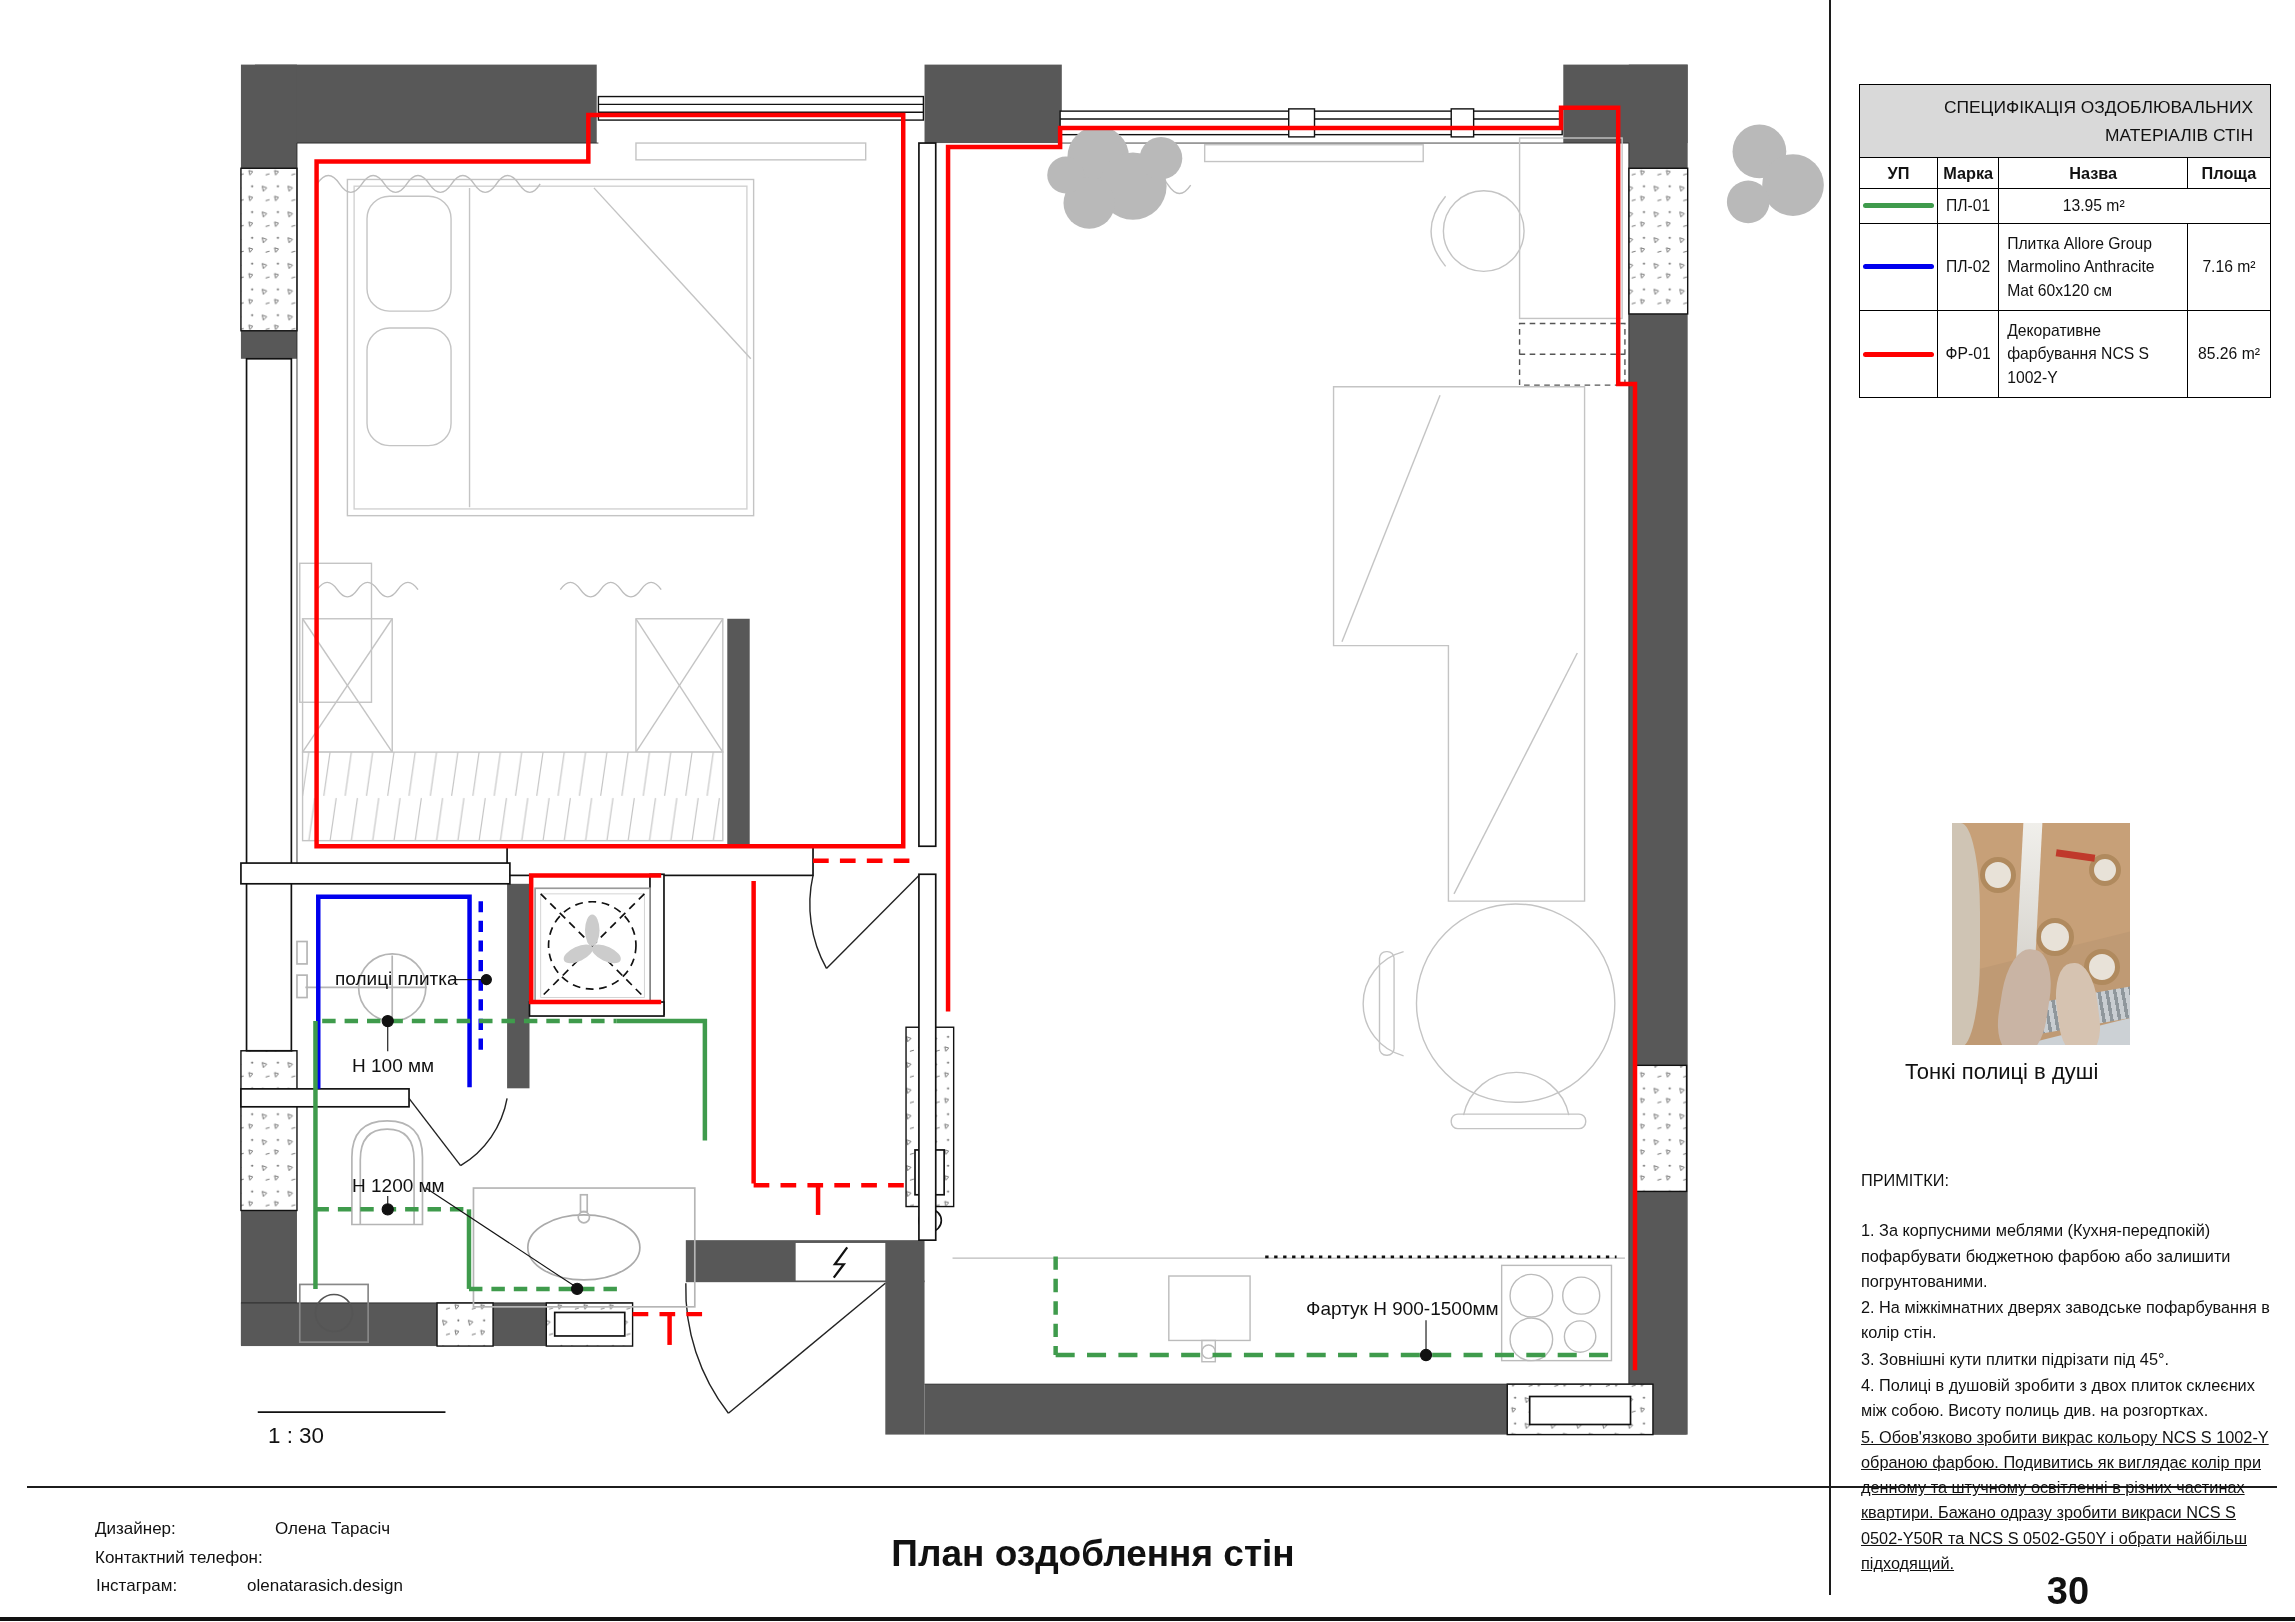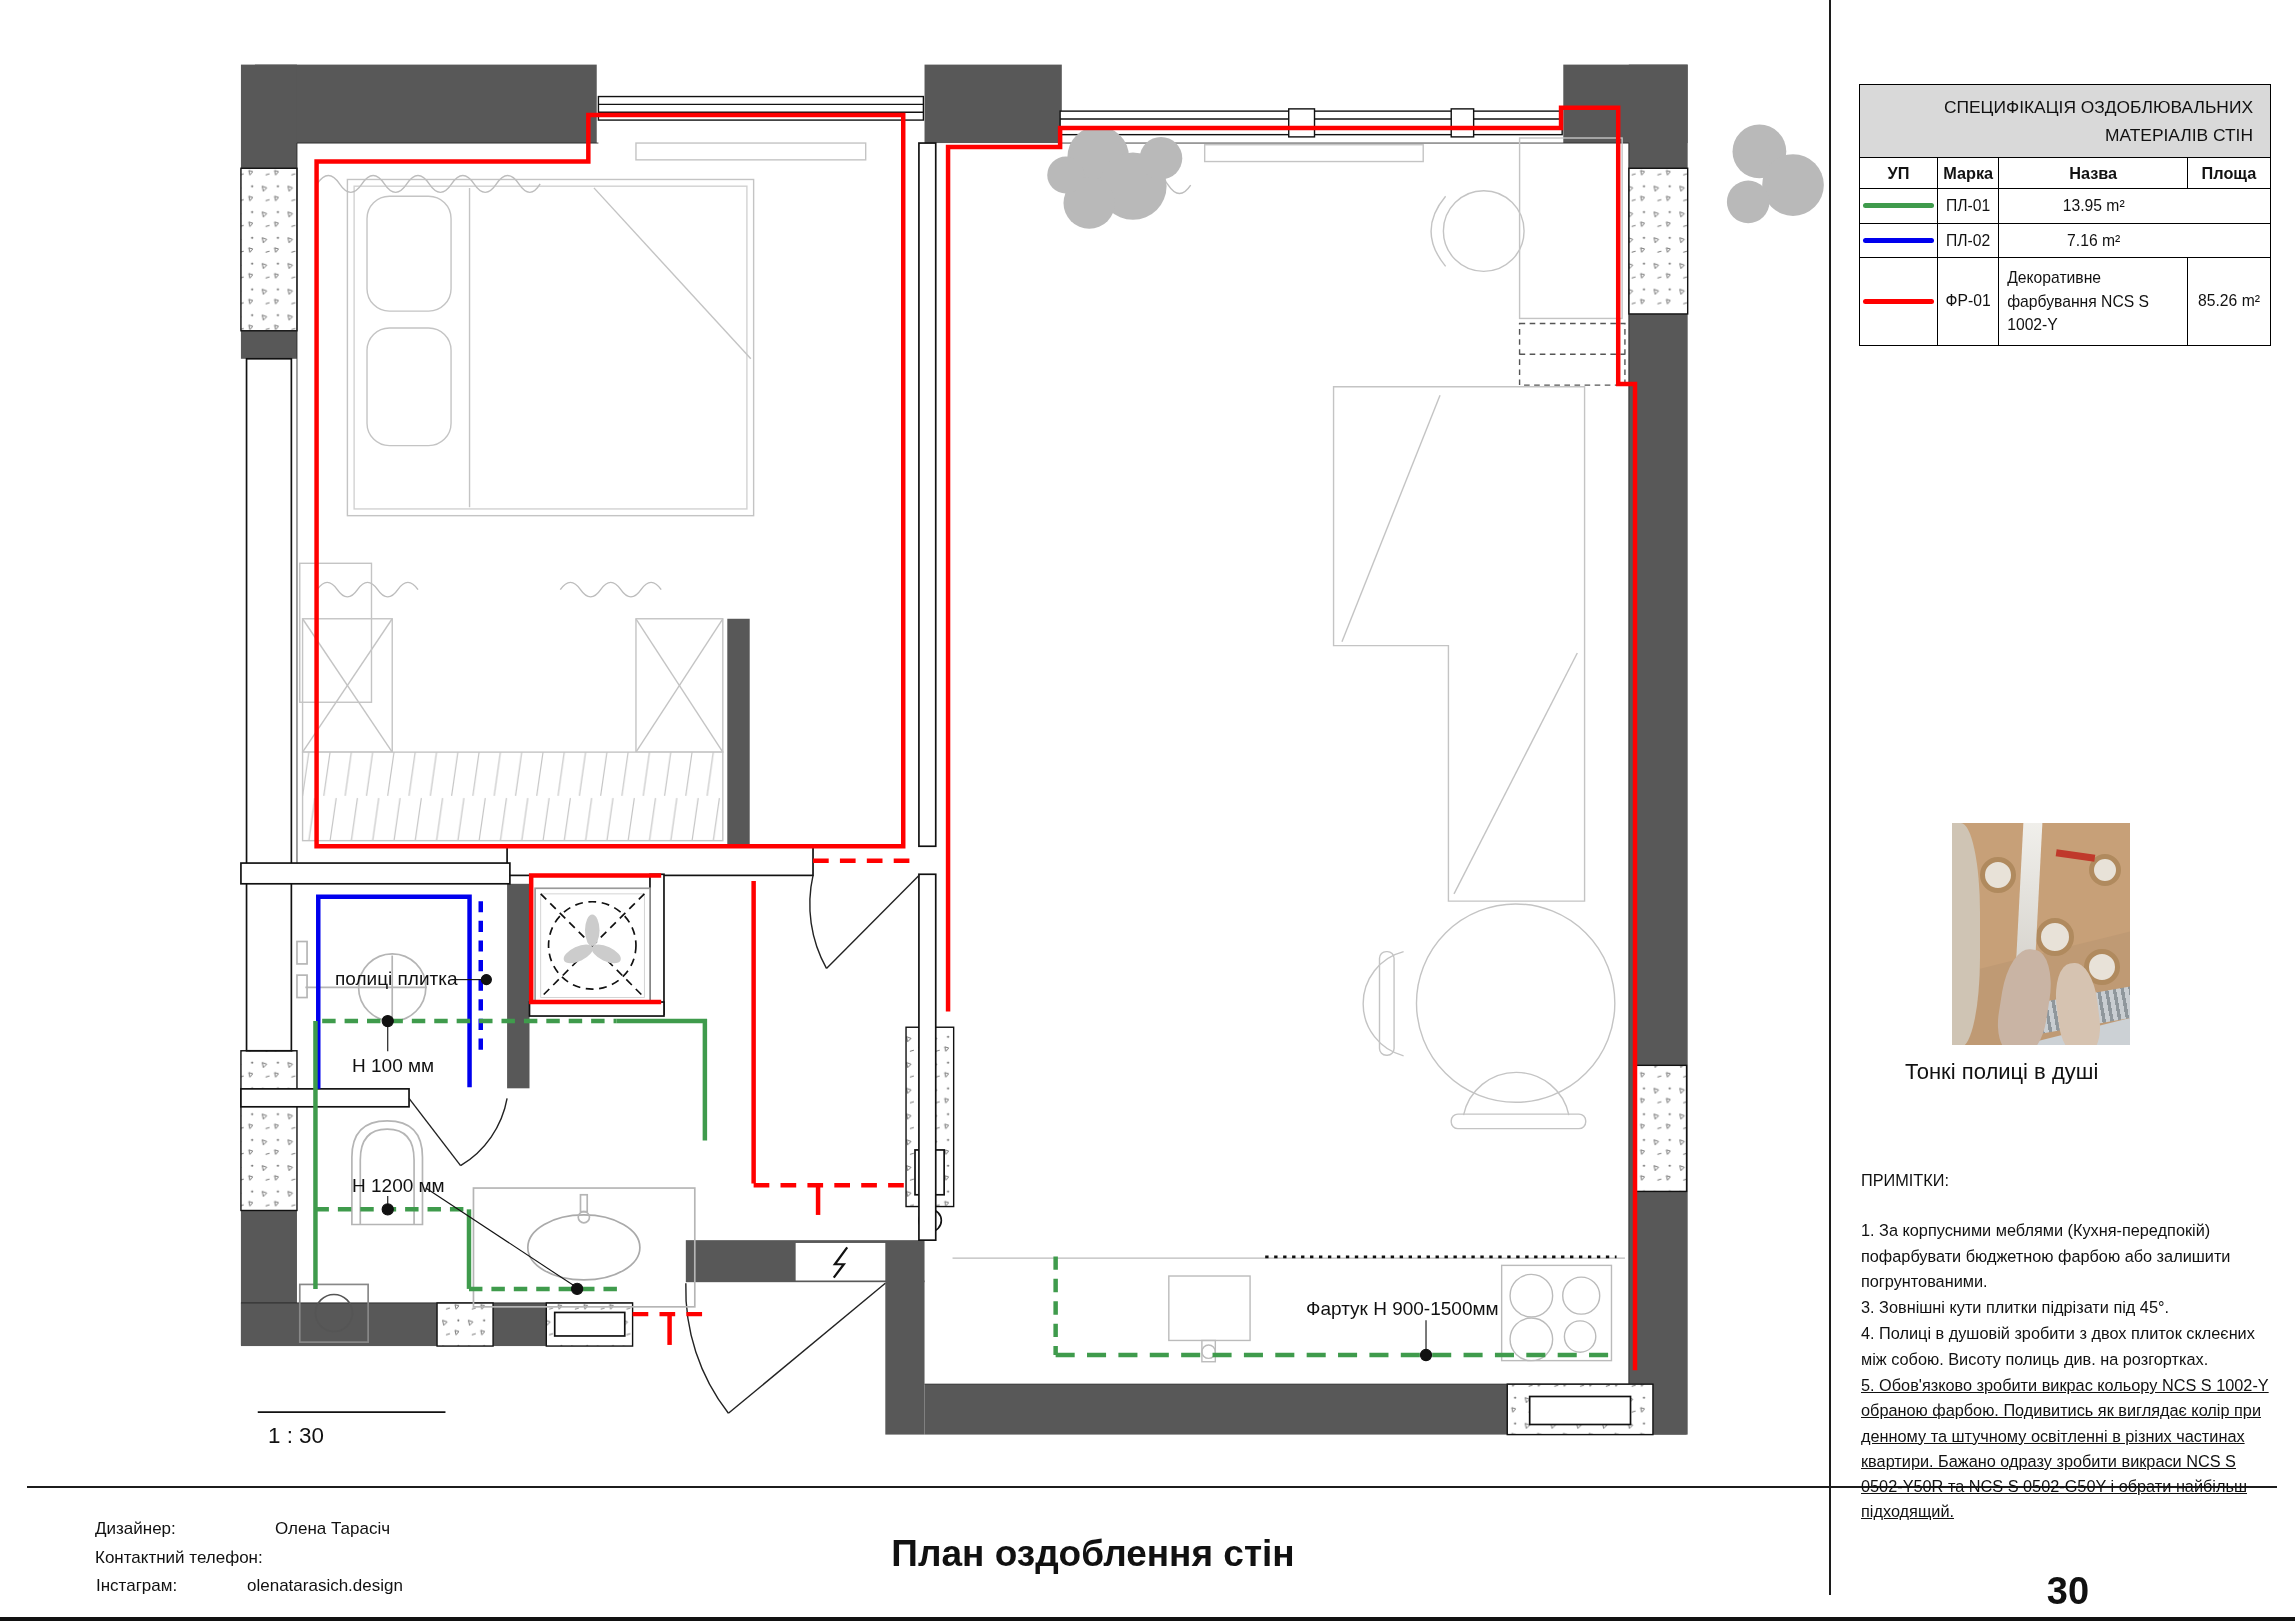--- a/index.html
+++ b/index.html
@@ -296,20 +296,21 @@
           <span class="swatch" style="background: rgb(63, 155, 76);"></span>
         </div>
       <div>ПЛ-01</div>
       <div>13.95 m²</div>
     </div>
     <div class="spec-row">
       <div>
           <span class="swatch" style="background: rgb(0, 0, 238);"></span>
         </div>
       <div>ПЛ-02</div>
+      <div class="cell-name">Плитка Allore Group Marmolino Anthracite Mat 60x120 см</div>
       <div>7.16 m²</div>
     </div>
     <div class="spec-row">
       <div>
           <span class="swatch" style="background: rgb(255, 0, 0);"></span>
         </div>
       <div>ФР-01</div>
       <div class="cell-name">Декоративне фарбування NCS S 1002-Y</div>
       <div>85.26 m²</div>
     </div>
@@ -327,20 +328,21 @@
     <div style="left:104px;top:29px;width:39px;height:6.7px;background:#c0392b;transform:rotate(8deg)"></div>
     <div style="left:78px;top:171px;width:118px;height:31px;background:repeating-linear-gradient(90deg,#8f979c 0 3.4px,#c9ced2 3.4px 7.8px);transform:rotate(-10deg)"></div>
     <div style="left:49px;top:126px;width:48px;height:104px;background:#c9b4a4;border-radius:45% 45% 35% 35%;transform:rotate(9deg)"></div>
     <div style="left:105px;top:140px;width:41px;height:90px;background:#d6c3b1;border-radius:45% 45% 35% 35%;transform:rotate(-7deg)"></div>
   </div>
   <div class="abs caption">Тонкі полиці в душі</div>
 
   <div class="abs notes">
     <div class="notes-heading">ПРИМІТКИ:</div>
     <p class="note">1. За корпусними меблями (Кухня-передпокій) пофарбувати бюджетною фарбою або залишити погрунтованими.</p>
+    <p class="note">2. На міжкімнатних дверях заводське пофарбування в колір стін.</p>
     <p class="note">3. Зовнішні кути плитки підрізати під 45°.</p>
     <p class="note">4. Полиці в душовій зробити з двох плиток склеєних між собою. Висоту полиць див. на розгортках.</p>
     <p class="note underlined">5. Обов'язково зробити викрас кольору NCS S 1002-Y обраною фарбою. Подивитись як виглядає колір при денному та штучному освітленні в різних частинах квартири. Бажано одразу зробити викраси NCS S 0502-Y50R та NCS S 0502-G50Y і обрати найбільш підходящий.</p>
   </div>
 
   <div class="abs tb-label" style="left:95px;top:1519px">Дизайнер:</div>
   <div class="abs tb-label" style="left:275px;top:1519px">Олена Тарасіч</div>
   <div class="abs tb-label" style="left:95px;top:1548px">Контактний телефон:</div>
   <div class="abs tb-label" style="left:96px;top:1576px">Інстаграм:</div>
   <div class="abs tb-label" style="left:247px;top:1576px">olenatarasich.design</div>

